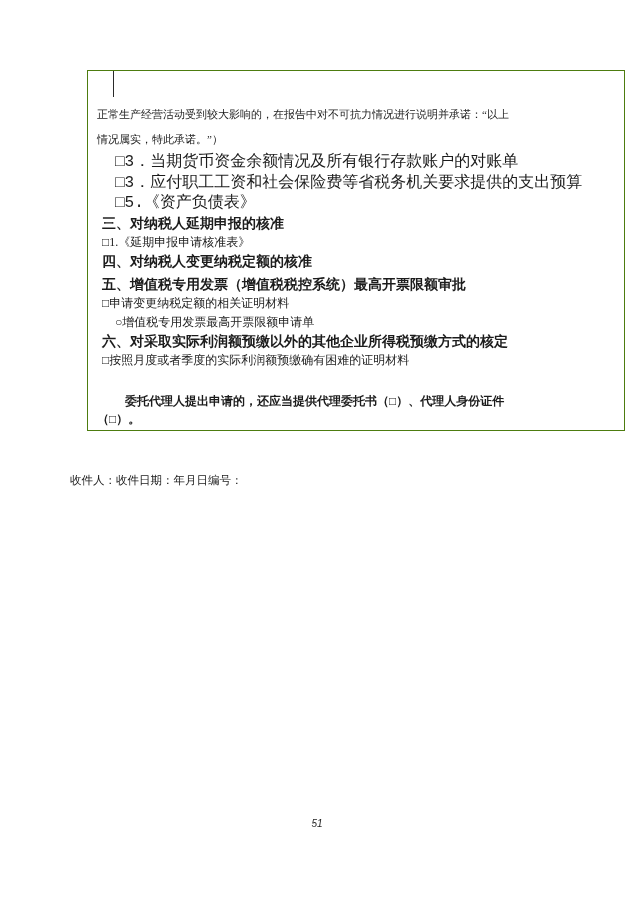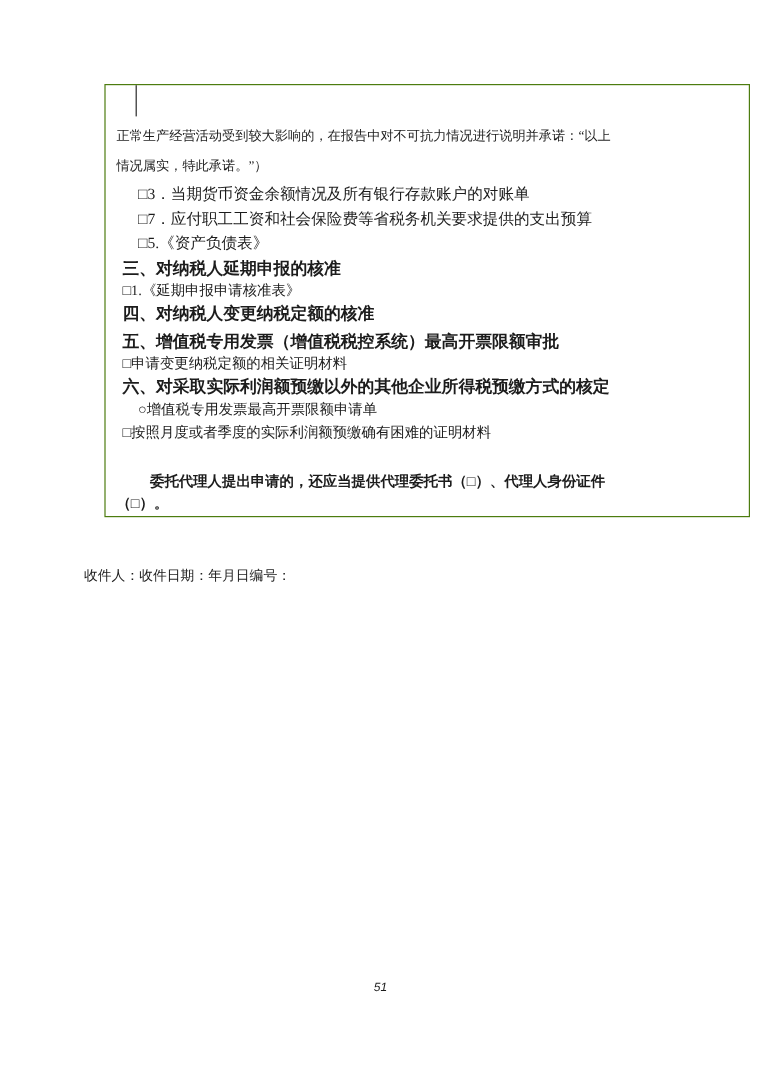--- a/index.html
+++ b/index.html
@@ -28,21 +28,21 @@
     border-right: 1px solid #2a2a2a;
     flex: 0 0 26px;
   }
   .col-main {
     flex: 1;
     padding: 5px 8px 0 9px;
     overflow: hidden;
   }
   .ln { white-space: nowrap; }
   .para   { font-size: 11px;  line-height: 25px; letter-spacing: 0; }
-  .item20 { font-size: 13px;  line-height: 20.5px; }
+  .item20 { font-size: 16px;  line-height: 20.5px; font-family: Liberation Mono, monospace; }
   .item19 { font-size: 12px;  line-height: 19px; }
   .heading {
     font-size: 14px;
     line-height: 19px;
     font-weight: bold;
     font-family: "Liberation Sans", "DejaVu Sans", sans-serif;
   }
   .boldpara {
     font-size: 12px;
     line-height: 18px;
@@ -79,29 +79,29 @@
 <body>
 
 <div class="page">
 
   <div class="doc-table">
     <div class="col-left"></div>
     <div class="col-main">
       <div class="ln para">正常生产经营活动受到较大影响的，在报告中对不可抗力情况进行说明并承诺：“以上</div>
       <div class="ln para">情况属实，特此承诺。”）</div>
       <div class="ln item20 indent2">□3．当期货币资金余额情况及所有银行存款账户的对账单</div>
-      <div class="ln item20 indent2">□7．应付职工工资和社会保险费等省税务机关要求提供的支出预算</div>
+      <div class="ln item20 indent2">□3．应付职工工资和社会保险费等省税务机关要求提供的支出预算</div>
       <div class="ln item20 indent2">□5.《资产负债表》</div>
       <div class="ln heading indent1">三、对纳税人延期申报的核准</div>
       <div class="ln item19 indent1">□1.《延期申报申请核准表》</div>
       <div class="ln heading indent1">四、对纳税人变更纳税定额的核准</div>
       <div class="ln heading indent1 mt4">五、增值税专用发票（增值税税控系统）最高开票限额审批</div>
       <div class="ln item19 indent1">□申请变更纳税定额的相关证明材料</div>
+      <div class="ln item19 indent2">○增值税专用发票最高开票限额申请单</div>
       <div class="ln heading indent1">六、对采取实际利润额预缴以外的其他企业所得税预缴方式的核定</div>
-      <div class="ln item19 indent2">○增值税专用发票最高开票限额申请单</div>
       <div class="ln item19 indent1">□按照月度或者季度的实际利润额预缴确有困难的证明材料</div>
       <div class="spacer"></div>
       <div class="ln boldpara indent3">委托代理人提出申请的，还应当提供代理委托书（□）、代理人身份证件</div>
       <div class="ln boldpara">（□）。</div>
     </div>
   </div>
 
   <div class="receipt-line">收件人：收件日期：年月日编号：</div>
 
   <div class="page-number">51</div>

